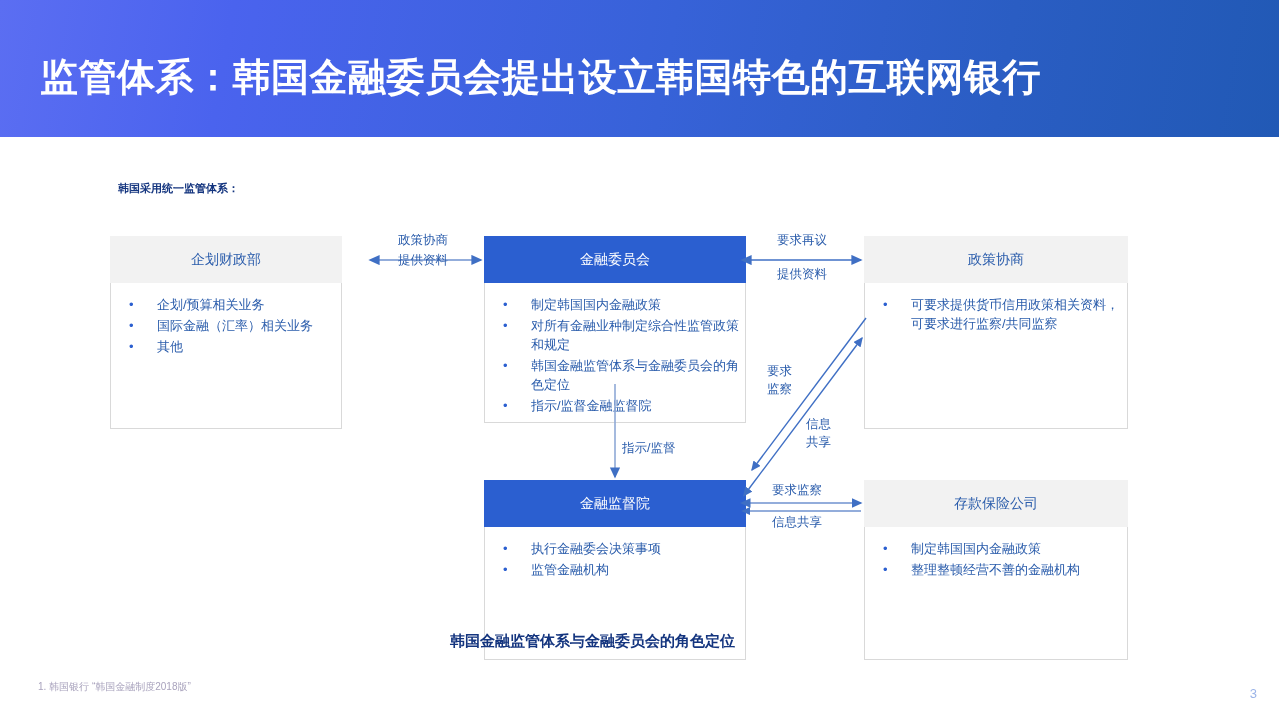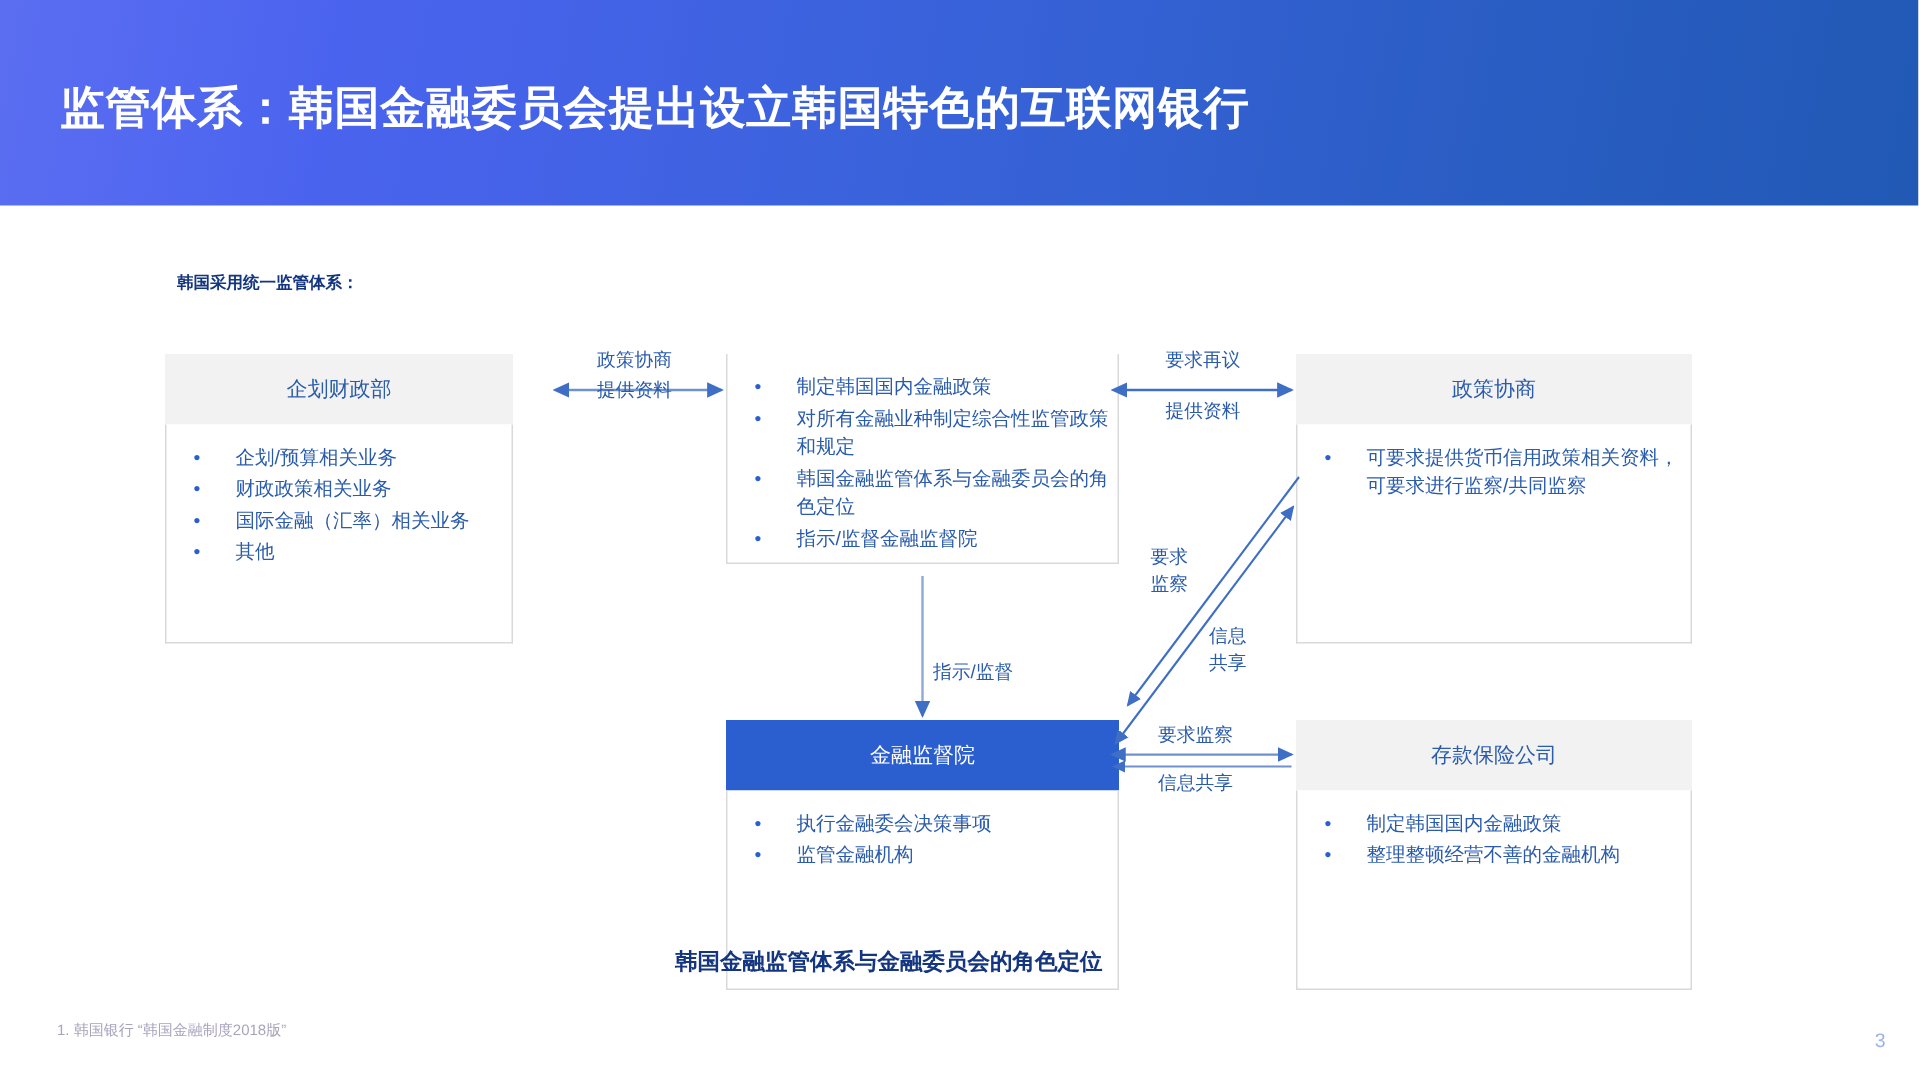--- a/index.html
+++ b/index.html
@@ -18,21 +18,21 @@
   
   #header-band {
     position: absolute;
     left: 0; top: 0;
     width: 1279px; height: 137px;
     background: linear-gradient(100deg, #5b6ef2 0%, #4a63ee 18%, #3762d8 52%, #2a5dc3 78%, #2159b5 100%);
   }
   #page-title {
     position: absolute;
     left: 40px; top: 52px;
-    font-size: 30px;
+    font-size: 38px;
     font-weight: bold;
     color: #ffffff;
     letter-spacing: 0.5px;
     white-space: nowrap;
   }
 
   
   #section-subtitle {
     position: absolute;
     left: 118px; top: 181px;
@@ -162,28 +162,28 @@
     <div id="page-title">监管体系：韩国金融委员会提出设立韩国特色的互联网银行</div>
   </div>
 
   <div id="section-subtitle">韩国采用统一监管体系：</div>
 
   <div class="node" id="node-mosf">
     <div class="node-header gray">企划财政部</div>
     <div class="node-body">
       <ul class="bullets">
         <li>企划/预算相关业务</li>
-        <li>财政政策相关业务</li>
         <li>国际金融（汇率）相关业务</li>
         <li>其他</li>
       </ul>
     </div>
   </div>
 
   <div class="node" id="node-fsc">
+    <div class="node-header blue">金融委员会</div>
     <div class="node-body">
       <ul class="bullets">
         <li>制定韩国国内金融政策</li>
         <li>对所有金融业种制定综合性监管政策和规定</li>
         <li>韩国金融监管体系与金融委员会的角色定位</li>
         <li>指示/监督金融监督院</li>
       </ul>
     </div>
   </div>
 

